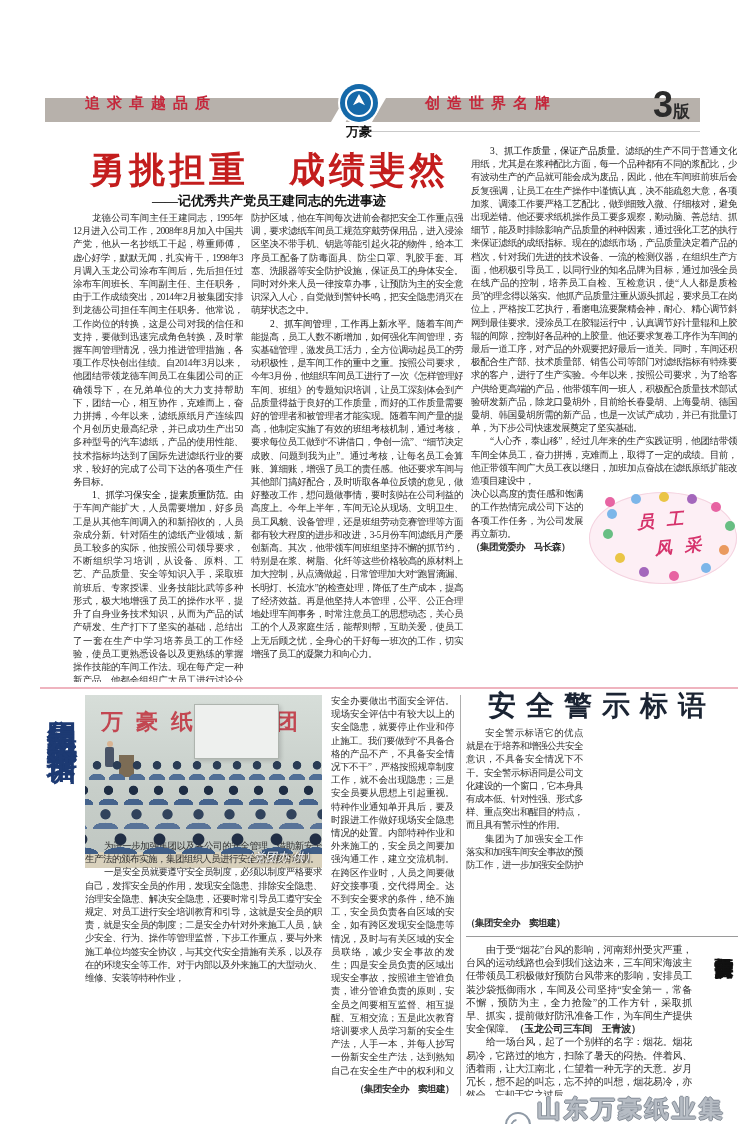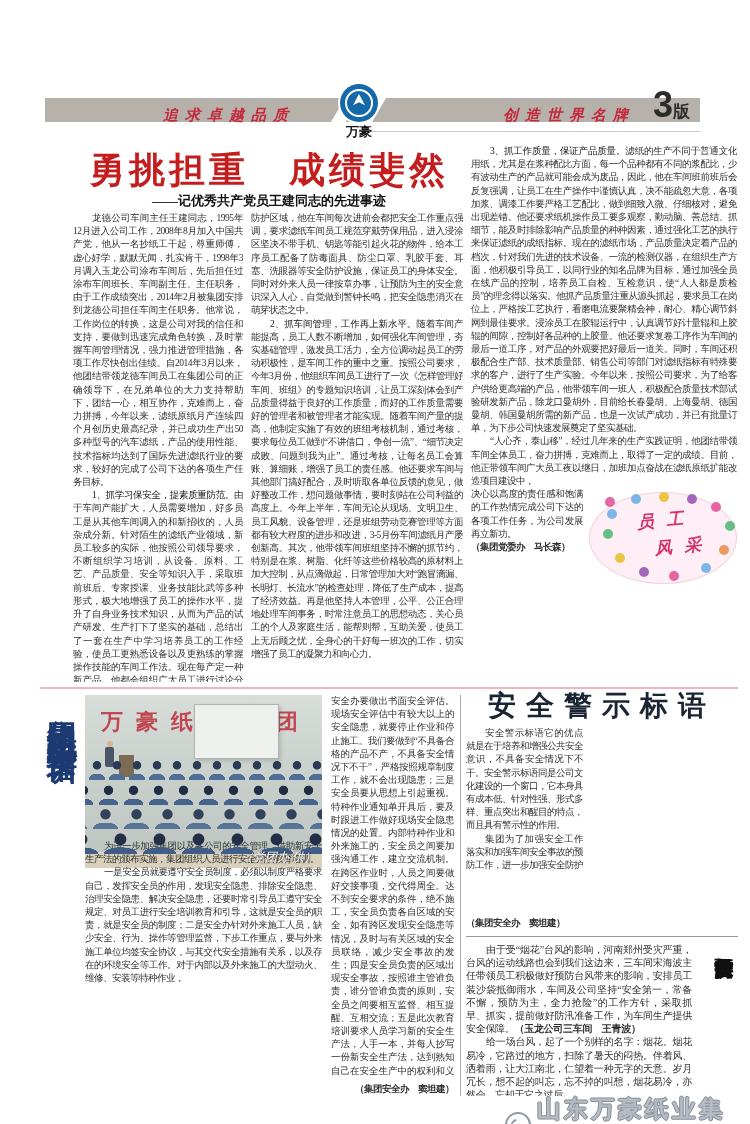--- a/index.html
+++ b/index.html
@@ -6,22 +6,22 @@
   #page {
     position:relative; width:750px; height:1124px; margin:0 auto;
     background:#ffffff; overflow:hidden;
     font-family:"Liberation Serif", serif; color:#2e2e2e;
   }
   
   .bar { position:absolute; top:98px; height:24px; background:#b7b1ab; }
   .bar-left  { left:45px;  width:300px; clip-path:polygon(0 0,100% 0,calc(100% - 14px) 100%,0 100%); }
   .bar-right { left:372px; width:328px; clip-path:polygon(14px 0,100% 0,100% 100%,0 100%); }
   .bar-chip  { position:absolute; top:98px; left:352px; width:9px; height:24px; background:#b7b1ab; transform:skewX(-28deg); }
-  .slogan { position:absolute; top:106px; width:210px; text-align:right;
-    color:#c5273b; font-weight:bold; font-style:italic; font-size:15px; letter-spacing:7px; }
+  .slogan { position:absolute; top:94px; width:210px; text-align:left;
+    color:#c5273b; font-weight:bold; font-size:15px; letter-spacing:7px; }
   .slogan.l { left:85px; } .slogan.r { left:425px; }
   .logo-circle { position:absolute; left:340px; top:84px; width:38px; height:38px; border-radius:50%;
     background:#1569a9; box-shadow:0 0 0 2px #fff; }
   .logo-circle::before { content:""; position:absolute; inset:5px; border:2px solid #fff; border-radius:50%; }
   .logo-circle::after  { content:""; position:absolute; left:13px; top:10px; width:12px; height:16px;
     background:#fff; clip-path:polygon(50% 0,100% 70%,50% 52%,0 70%); }
   .logo-caption { position:absolute; left:336px; top:123px; width:46px; text-align:center;
     font-size:13px; font-weight:bold; color:#111; }
   .page-no { position:absolute; left:653px; top:84px; color:#2b2b2b; }
   .page-no b { font-size:36px; font-family:"Liberation Sans",sans-serif; }

